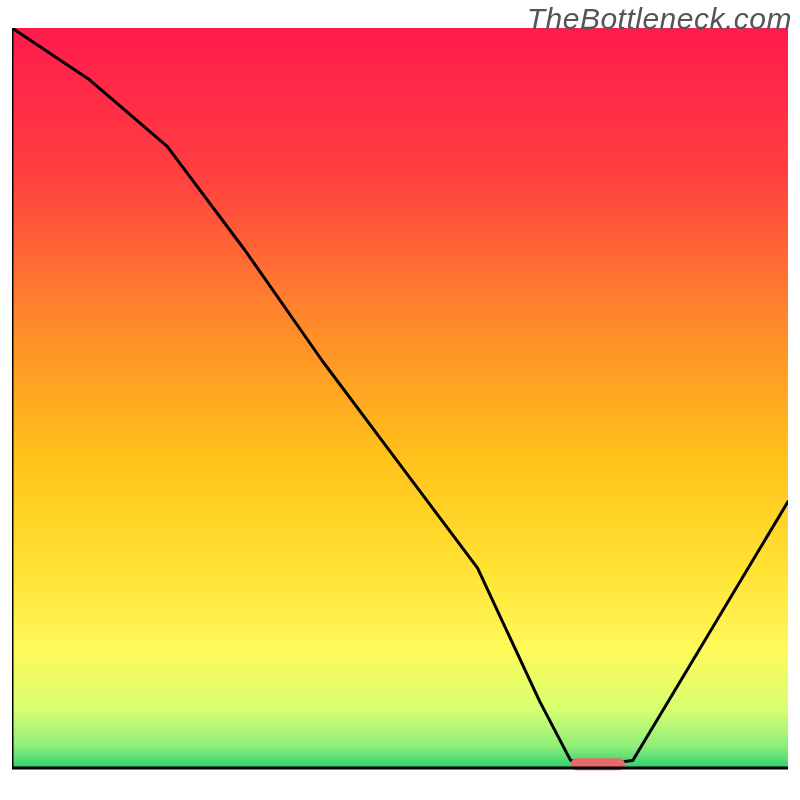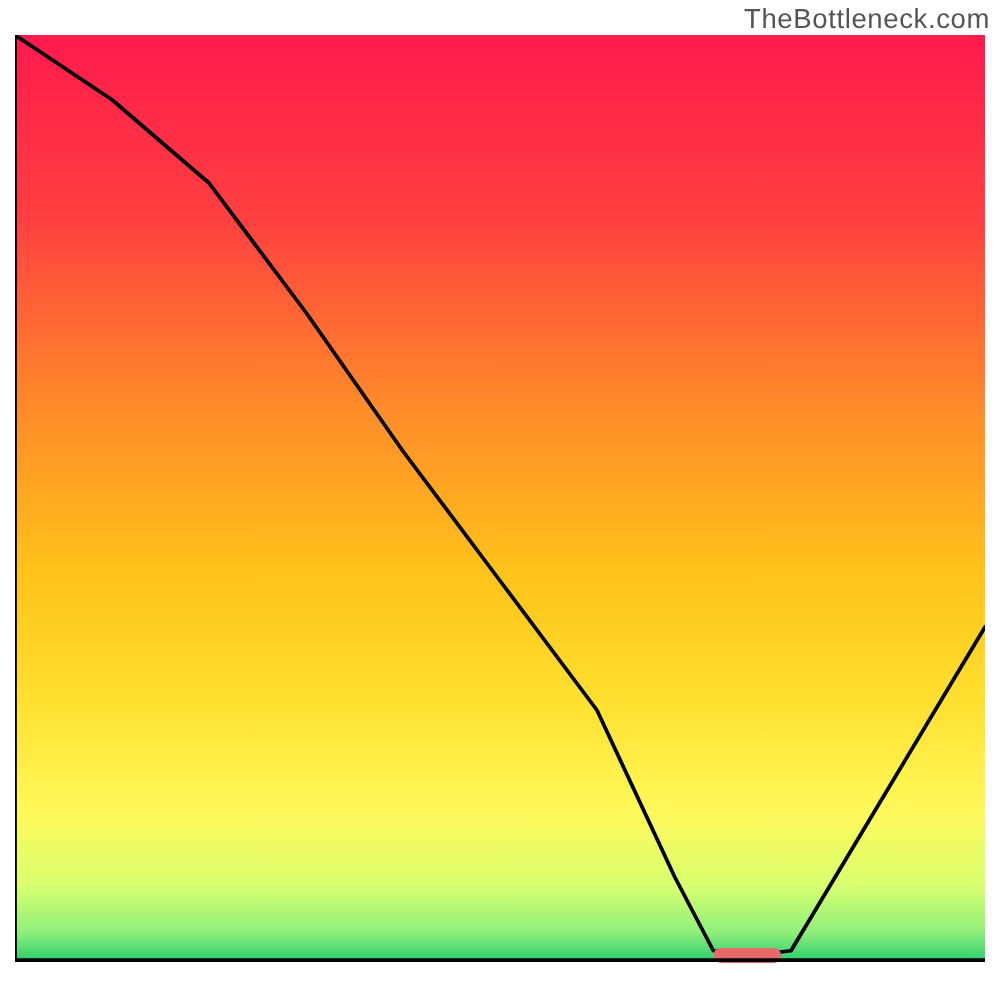--- a/index.html
+++ b/index.html
@@ -8,25 +8,26 @@
     width: 800px;
     height: 800px;
     overflow: hidden;
     background: #ffffff;
     font-family: Arial, Helvetica, sans-serif;
   }
   .watermark {
     position: absolute;
     top: 2px;
     right: 8px;
-    font-size: 22px;
+    font-size: 30px;
     font-weight: 500;
     color: #555555;
     letter-spacing: 0.5px;
     z-index: 10;
+    font-style: italic;
   }
   .plot-wrap {
     position: absolute;
     left: 12px;
     top: 28px;
     width: 776px;
     height: 760px;
   }
   svg {
     display: block;

